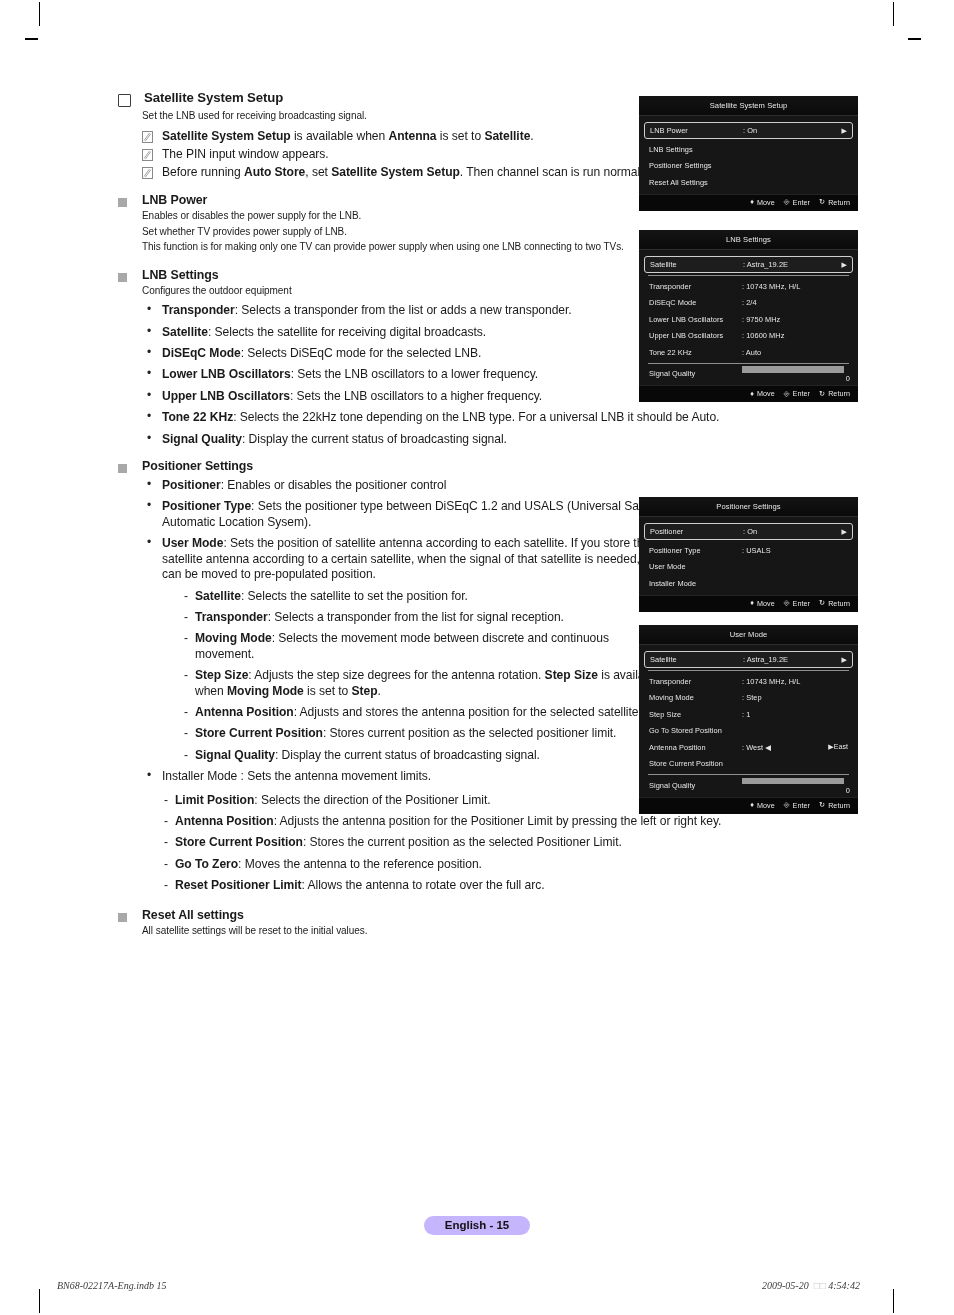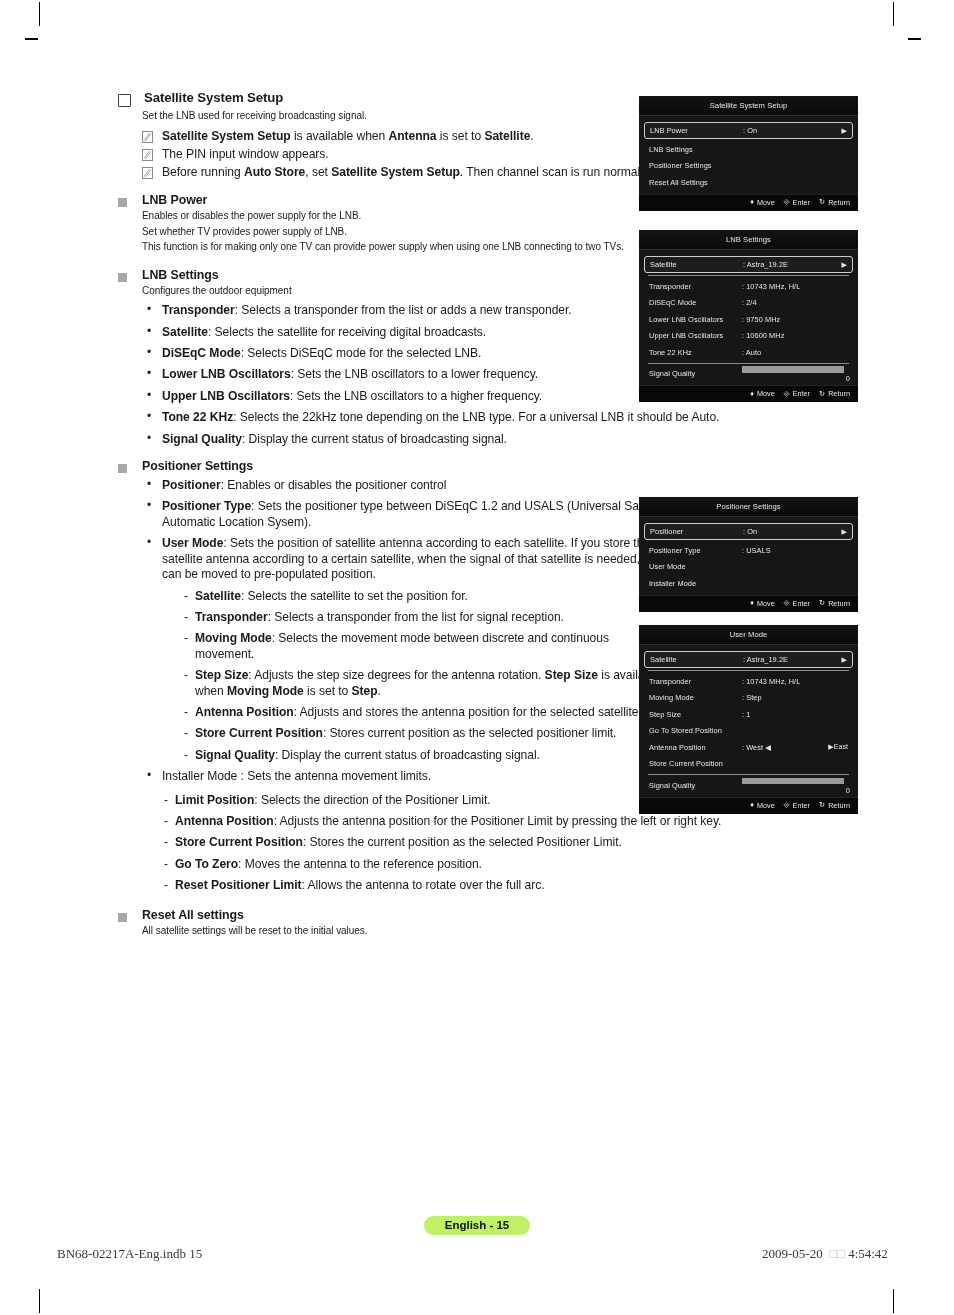--- a/index.html
+++ b/index.html
@@ -197,34 +197,35 @@
   #osd-positioner-settings   { left: 639px; top: 497px; }
   #osd-user-mode             { left: 639px; top: 625px; }
 
   
   .page-badge {
     position: absolute;
     left: 424px;
     top: 1216px;
     width: 106px;
     height: 19px;
-    background: #bef264;
+    background: #c4b5fd;
     border-radius: 10px;
     text-align: center;
     line-height: 19px;
     font-size: 11.5px;
     font-weight: bold;
     color: #111;
   }
   .foot-left, .foot-right {
     position: absolute;
-    top: 1246px;
+    top: 1280px;
     font-family: "Liberation Serif", serif;
-    font-size: 13px;
+    font-size: 10px;
     color: #3a3a3a;
+    font-style: italic;
   }
   .foot-left { left: 57px; }
   .foot-right { left: 762px; }
   .faint { color: #c9c9c9; }
 </style>
 </head>
 <body>
 
 <div class="cropmark cm-tl-v"></div>
 <div class="cropmark cm-tl-h"></div>

